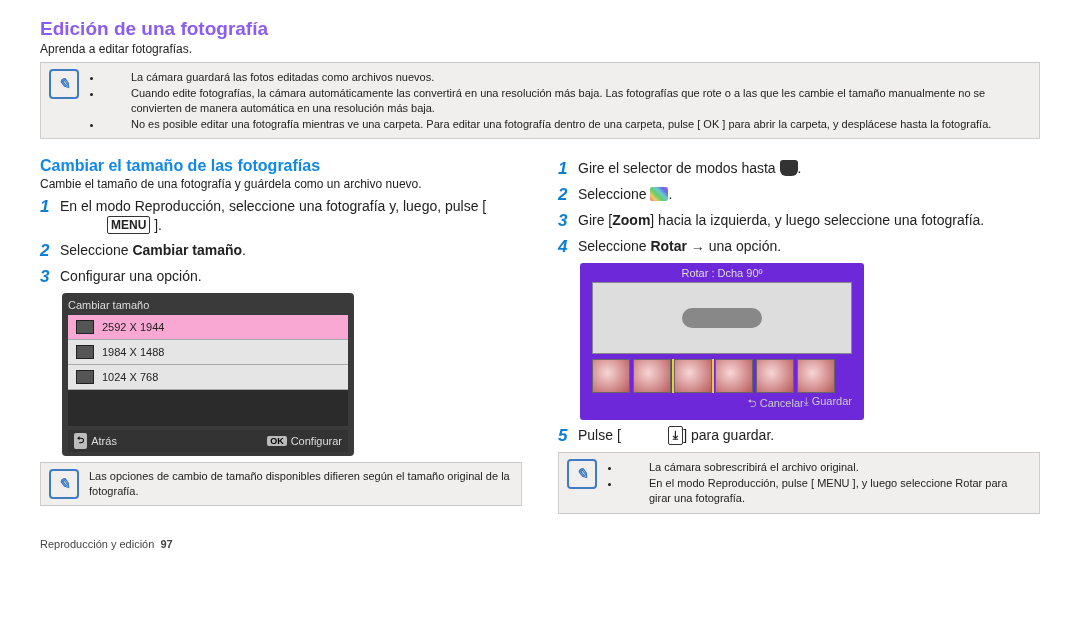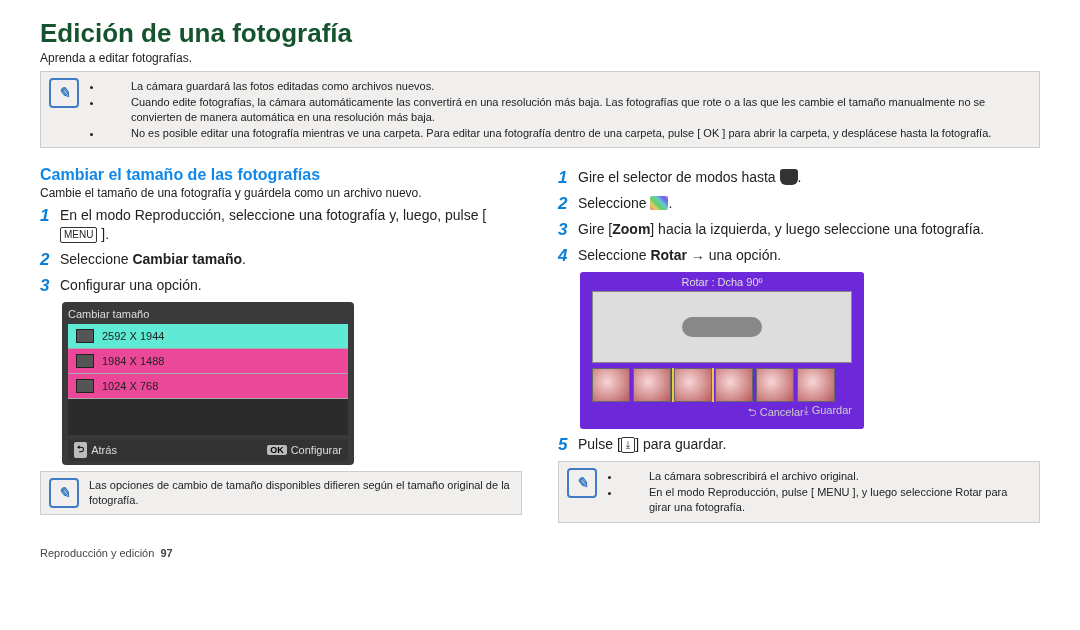--- a/index.html
+++ b/index.html
@@ -6,22 +6,22 @@
     font-family: Arial, Helvetica, sans-serif;
     font-size: 12px;
     color: #222;
     margin: 0;
     padding: 18px 40px 10px 40px;
     width: 1080px;
     box-sizing: border-box;
     background: #fff;
   }
   h1.page-title {
-    color: #14532d;
-    font-size: 26px;
+    color: #8b5cf6;
+    font-size: 19px;
     font-weight: bold;
     margin: 0 0 2px 0;
   }
   .intro { margin: 2px 0 6px 0; font-size: 12px; }
   .notebox {
     display: flex;
     align-items: flex-start;
     border: 1px solid #ccc;
     background: #f0efee;
     padding: 6px 8px;
@@ -66,26 +66,27 @@
     font-size: 17px;
     width: 20px;
     flex: 0 0 20px;
   }
   .stepbody { flex: 1; line-height: 1.35; }
   .stepbody .bold { font-weight: bold; }
   .menu-badge, .ok-badge, .down-badge {
     display: inline-block;
     border: 1px solid #333;
     background: #fff;
-    font-size: 10px;
-    font-weight: normal;
+    font-size: 12px;
+    font-weight: bold;
     padding: 0 3px;
     border-radius: 2px;
     vertical-align: 1px;
     font-family: Arial, sans-serif;
+    margin-left: 47px;
   }
   .down-badge { padding: 0 4px; }
   .mode-dial {
     display: inline-block;
     width: 18px; height: 16px;
     background: #333;
     border-radius: 3px 3px 6px 6px;
     vertical-align: -3px;
   }
   .palette-icon {
@@ -102,25 +103,25 @@
     background: #3a3a3a;
     border-radius: 4px;
     margin: 6px 0 6px 22px;
     padding: 6px 6px 4px 6px;
     color: #ddd;
     font-size: 11px;
   }
   .ui-resize .title { font-size: 11px; margin-bottom: 4px; }
   .ui-resize .opt {
     display: flex; align-items: center; gap: 8px;
-    background: #ec4899; color: #222;
+    background: #e5e5e5; color: #222;
     padding: 5px 8px;
     border-bottom: 1px solid #aaa;
   }
-  .ui-resize .opt.selected { background: #5eead4; }
+  .ui-resize .opt.selected { background: #f9a8d4; }
   .ui-resize .opt .thumb {
     width: 16px; height: 12px; background: #555; border: 1px solid #222;
   }
   .ui-resize .blank { height: 36px; background: #2b2b2b; }
   .ui-resize .footer {
     display: flex; justify-content: space-between;
     background: #333; color: #ddd;
     padding: 3px 6px; margin-top: 4px;
     font-size: 11px;
   }

